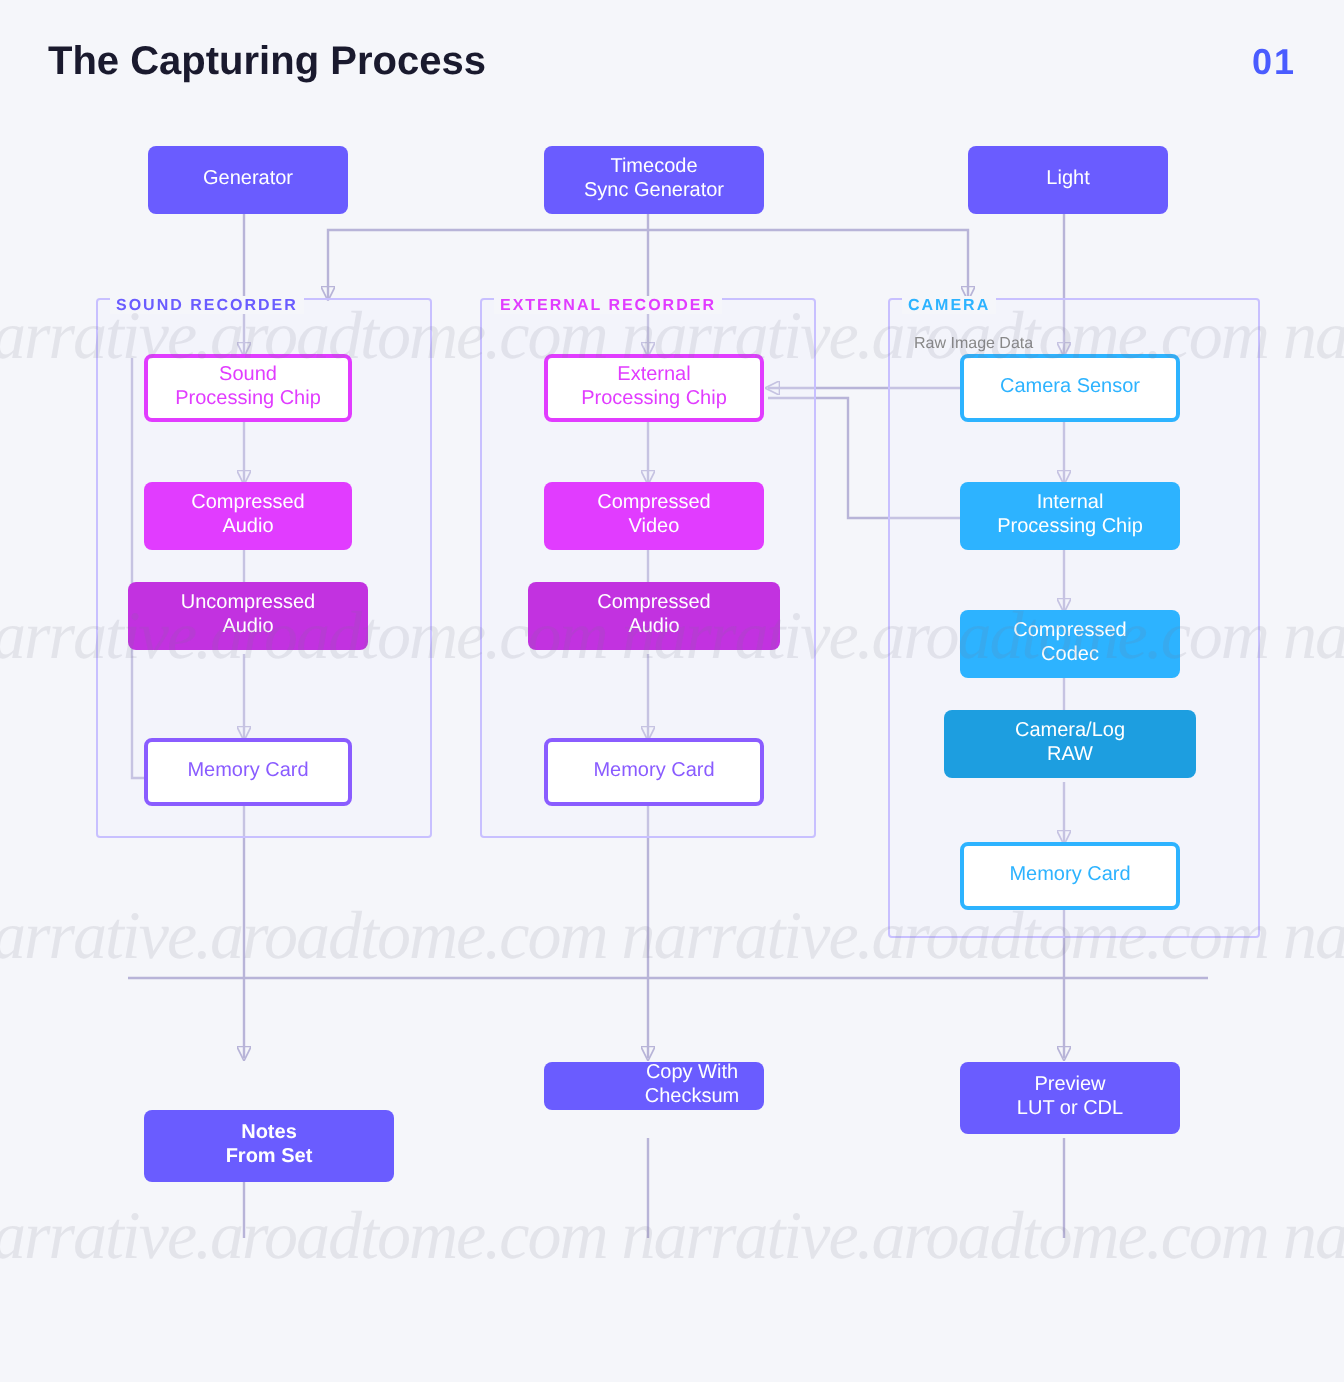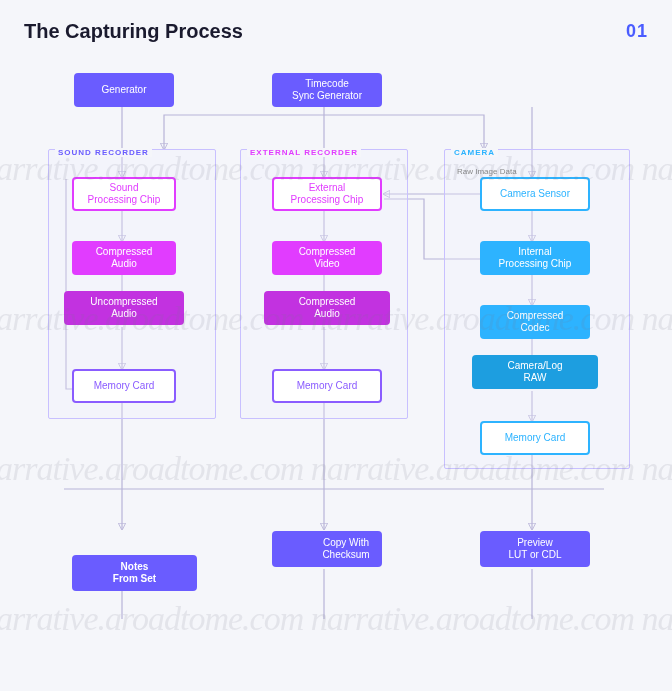--- a/index.html
+++ b/index.html
@@ -167,20 +167,21 @@
       <line x1="508" y1="430" x2="508" y2="470" marker-end="url(#arr)"></line>
 
       <line x1="98" y1="510" x2="98" y2="560"></line>
       <line x1="300" y1="510" x2="300" y2="560"></line>
       <line x1="508" y1="510" x2="508" y2="560"></line>
     </svg>
 
     <div class="node purple" style="left:50px; top:14px; width:100px; height:34px;">Generator</div>
     <div class="node purple" style="left:248px; top:14px; width:110px; height:34px; white-space:pre-line;">Timecode
 Sync Generator</div>
+    <div class="node purple" style="left:460px; top:14px; width:100px; height:34px;">Light</div>
 
     <div class="group" style="left:24px; top:90px; width:168px; height:270px;">
       <div class="group-label lbl-purple">SOUND RECORDER</div>
     </div>
     <div class="group" style="left:216px; top:90px; width:168px; height:270px;">
       <div class="group-label lbl-magenta">EXTERNAL RECORDER</div>
     </div>
     <div class="group" style="left:420px; top:90px; width:186px; height:320px;">
       <div class="group-label lbl-blue">CAMERA</div>
     </div>
@@ -207,21 +208,21 @@
     <div class="node blue" style="left:456px; top:182px; width:110px; height:34px; white-space:pre-line;">Internal
 Processing Chip</div>
     <div class="node blue" style="left:456px; top:246px; width:110px; height:34px; white-space:pre-line;">Compressed
 Codec</div>
     <div class="node blue-dark" style="left:448px; top:296px; width:126px; height:34px; white-space:pre-line;">Camera/Log
 RAW</div>
     <div class="node blue-outline" style="left:456px; top:362px; width:110px; height:34px;">Memory Card</div>
 
     <div class="node purple" style="left:48px; top:496px; width:125px; height:36px; white-space:pre-line;font-weight:bold;">Notes
 From Set</div>
-    <div class="node purple" style="left:248px; top:472px; width:110px; height:36px; white-space:pre-line;padding-left:44px;">Copy With
+    <div class="node purple" style="left:248px; top:472px; width:110px; height:24px; white-space:pre-line;padding-left:44px;">Copy With
 Checksum</div>
     <div class="node purple" style="left:456px; top:472px; width:110px; height:36px; white-space:pre-line;">Preview
 LUT or CDL</div>
 
   </div>
 
   <div class="watermark" style="top:150px;">narrative.aroadtome.com narrative.aroadtome.com narrative</div>
   <div class="watermark" style="top:300px;">narrative.aroadtome.com narrative.aroadtome.com narrative</div>
   <div class="watermark" style="top:450px;">narrative.aroadtome.com narrative.aroadtome.com narrative</div>
   <div class="watermark" style="top:600px;">narrative.aroadtome.com narrative.aroadtome.com narrative</div>

